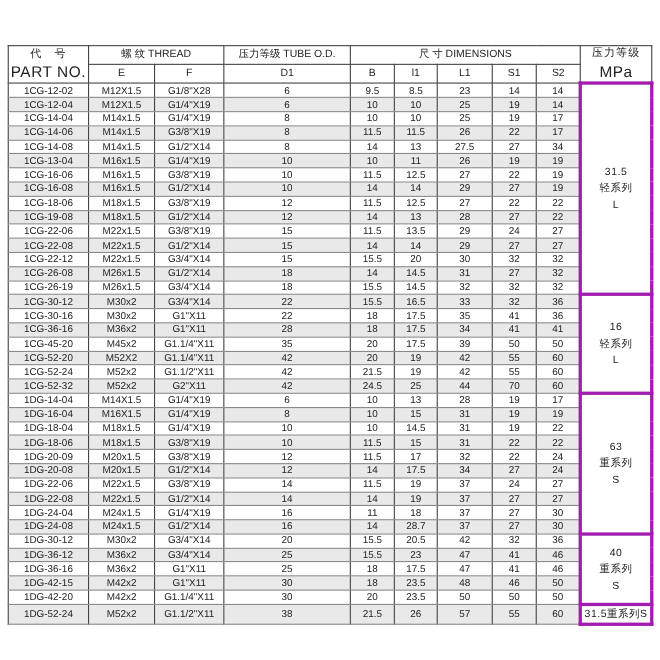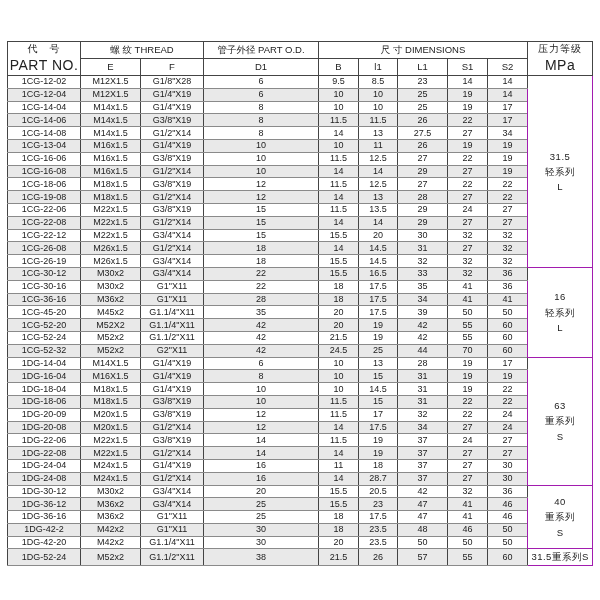--- a/index.html
+++ b/index.html
@@ -27,21 +27,21 @@
   th .en{font-size:14px;letter-spacing:0.5px;}
   td{
     border-left:1px solid #444;border-right:1px solid #444;
     border-top:1px solid #8a8a8a;border-bottom:1px solid #8a8a8a;
     font-size:9px;text-align:center;vertical-align:middle;
     padding:0;height:11.8px;line-height:1;white-space:nowrap;overflow:hidden;
     background:#fff;
   }
   tr.shade td{background:var(--shade,#e9e9e9);}
   td.pressure{
-    background:#fff !important;border:1px solid #a21caf;
+    background:#fff !important;border:3px solid #a21caf;
     font-size:9.5px;line-height:1.6;vertical-align:middle;
   }
   td.pressure div{letter-spacing:0.5px;}
 </style>
 </head>
 <body>
 
 <div class="page">
   <table class="spec">
     <colgroup>
@@ -56,21 +56,21 @@
       <col class="c-s2">
         <col class="c-mpa">
     </colgroup>
     <thead>
       <tr>
         <th rowspan="2">
           <div class="cn">代　号</div>
           <div class="en">PART NO.</div>
         </th>
         <th colspan="2">螺 纹  THREAD</th>
-        <th>管子外径 PART O.D.</th>
+        <th>压力等级 TUBE O.D.</th>
         <th colspan="5">尺 寸  DIMENSIONS</th>
         <th rowspan="2">
           <div class="cn">压力等级</div>
           <div class="en">MPa</div>
         </th>
       </tr>
       <tr>
         <th>E</th>
         <th>F</th>
         <th>D1</th>
@@ -481,21 +481,21 @@
           <td>M36x2</td>
           <td>G1"X11</td>
           <td>25</td>
           <td>18</td>
           <td>17.5</td>
           <td>47</td>
           <td>41</td>
           <td>46</td>
         </tr>
         <tr class="shade">
-          <td>1DG-42-2</td>
+          <td>1DG-42-15</td>
           <td>M42x2</td>
           <td>G1"X11</td>
           <td>30</td>
           <td>18</td>
           <td>23.5</td>
           <td>48</td>
           <td>46</td>
           <td>50</td>
         </tr>
         <tr>

